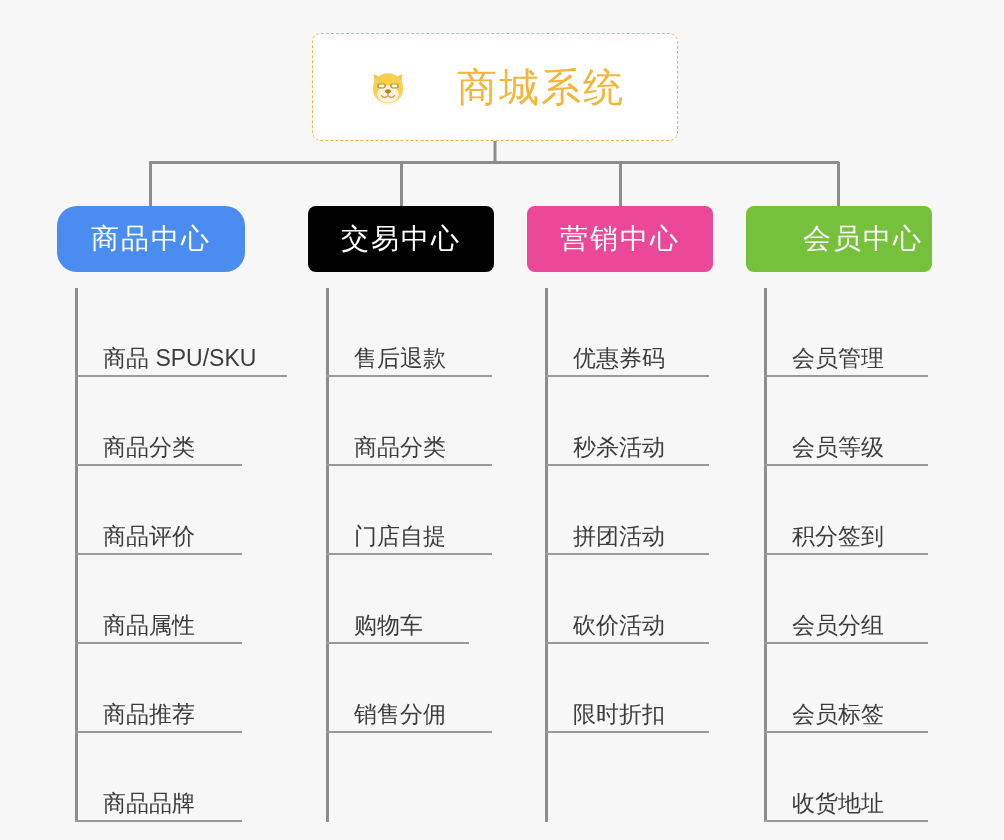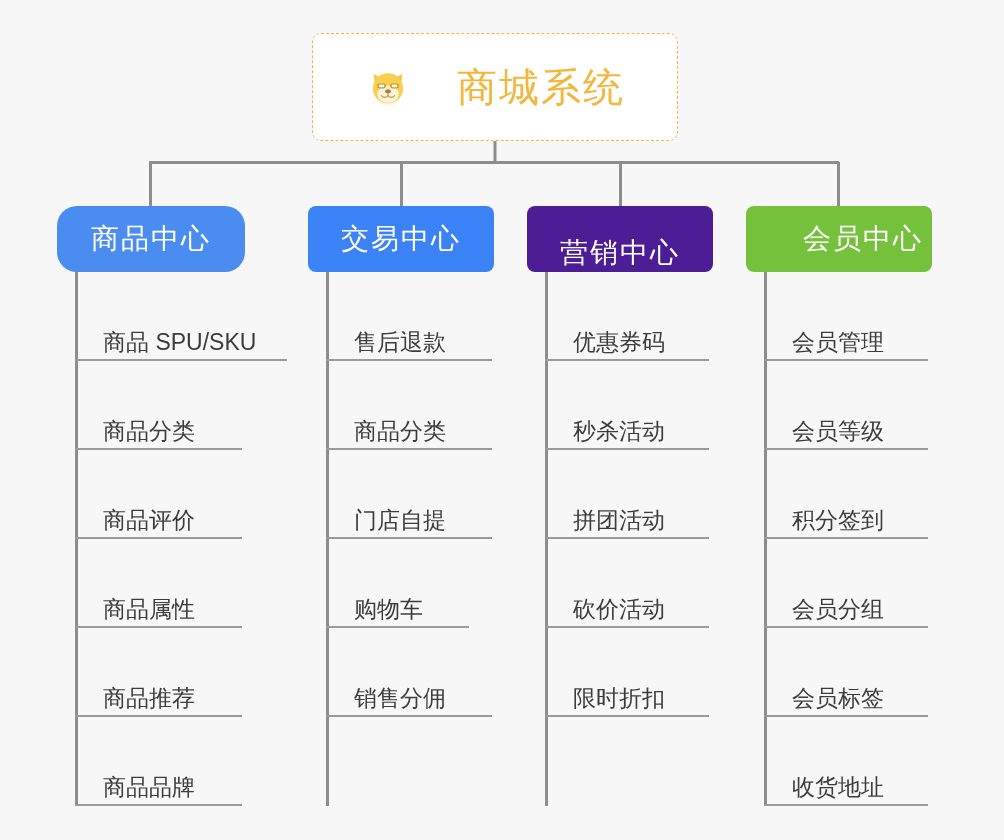--- a/index.html
+++ b/index.html
@@ -80,21 +80,21 @@
     align-items: center;
     justify-content: center;
     color: #ffffff;
     font-size: 28px;
     letter-spacing: 2px;
     box-sizing: border-box;
   }
 
   .branch-items {
     position: relative;
-    margin-top: 0;
+    margin-top: 16px;
     padding-left: 18px;
     box-sizing: border-box;
   }
   
   .branch-trunk {
     position: absolute;
     left: 18px;
     top: 0;
     width: 3px;
     background: #8d8d8d;
@@ -190,21 +190,21 @@
         <span class="leaf-underline" style="width:167px"></span>
       </div>
       <div class="leaf">
         <span class="leaf-label">商品品牌</span>
         <span class="leaf-underline" style="width:167px"></span>
       </div>
     </div>
   </div>
 
   <div class="branch branch-1">
-    <div class="branch-header" style="background: #3b82f6;">
+    <div class="branch-header" style="background: #000000;">
       <span>交易中心</span>
     </div>
     <div class="branch-items">
       <div class="branch-trunk" style="height: 534px; background: rgb(141, 141, 141);"></div>
       <div class="leaf">
         <span class="leaf-label">售后退款</span>
         <span class="leaf-underline" style="width:166px"></span>
       </div>
       <div class="leaf">
         <span class="leaf-label">商品分类</span>
@@ -219,21 +219,21 @@
         <span class="leaf-underline" style="width:143px"></span>
       </div>
       <div class="leaf">
         <span class="leaf-label">销售分佣</span>
         <span class="leaf-underline" style="width:166px"></span>
       </div>
     </div>
   </div>
 
   <div class="branch branch-2">
-    <div class="branch-header" style="background: #4c1d95; align-items: flex-end;">
+    <div class="branch-header" style="background: #ec4899;">
       <span>营销中心</span>
     </div>
     <div class="branch-items">
       <div class="branch-trunk" style="height: 534px; background: rgb(141, 141, 141);"></div>
       <div class="leaf">
         <span class="leaf-label">优惠券码</span>
         <span class="leaf-underline" style="width:164px"></span>
       </div>
       <div class="leaf">
         <span class="leaf-label">秒杀活动</span>

